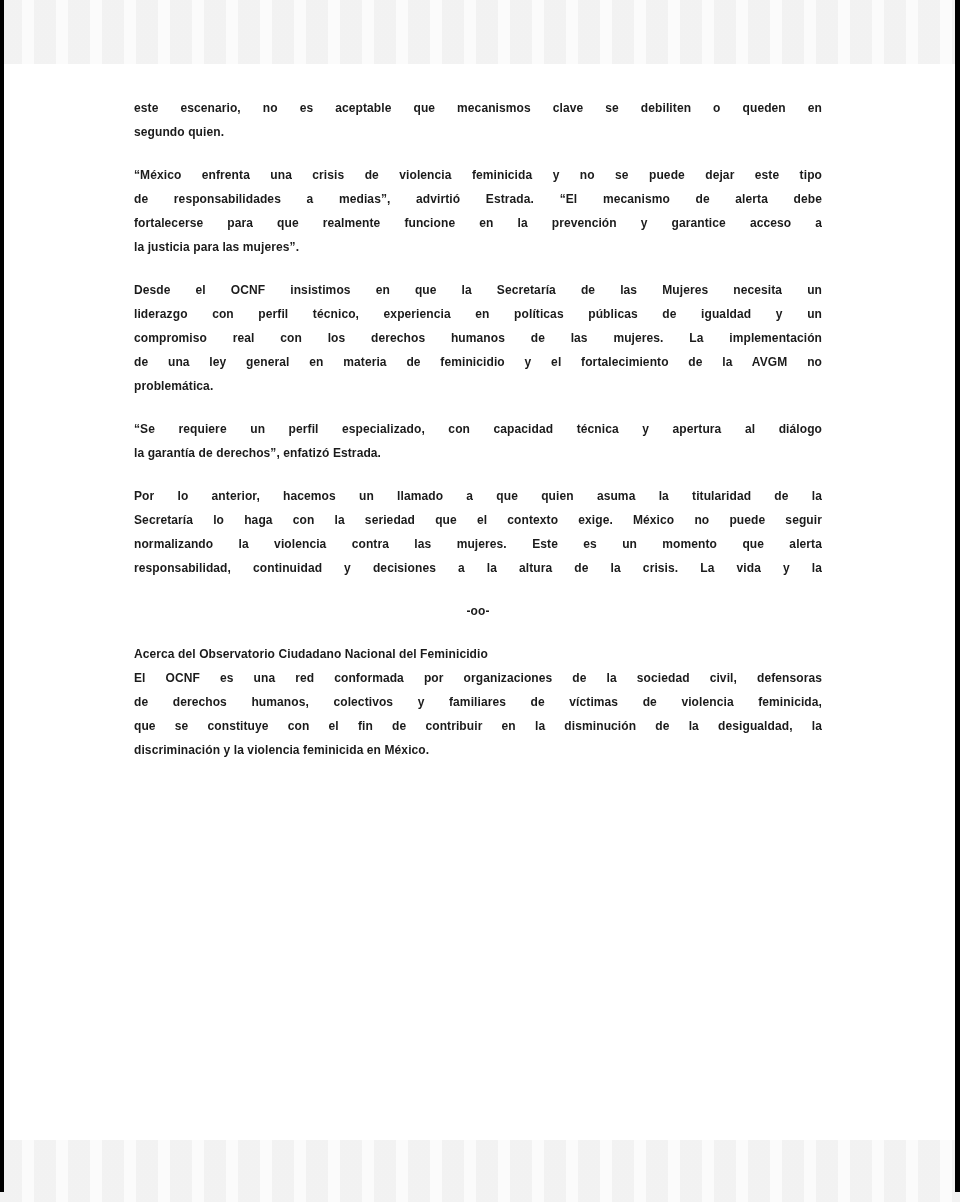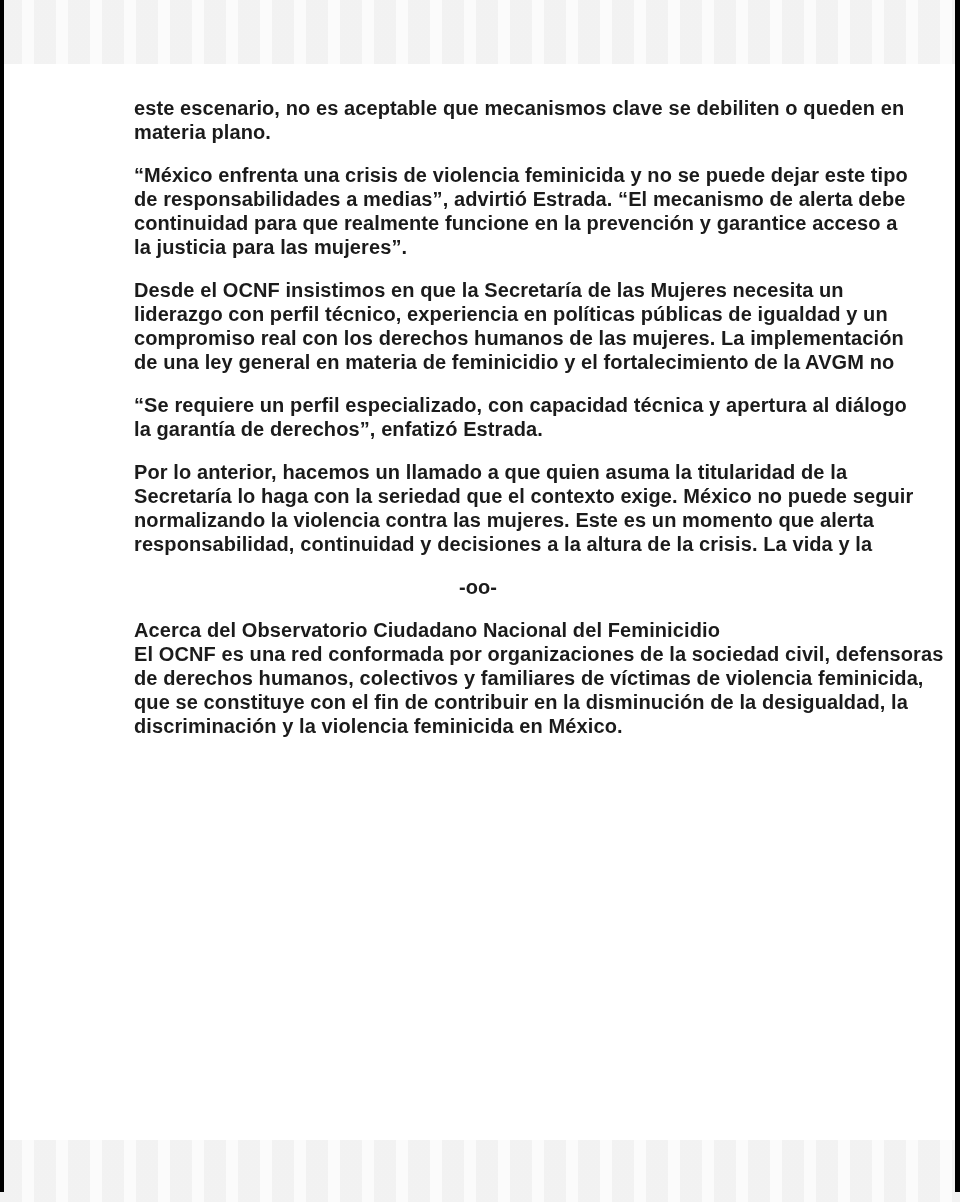--- a/index.html
+++ b/index.html
@@ -38,21 +38,21 @@
   .band.top    { top: 0;      height: 64px; }
   .band.bottom { top: 1140px; height: 62px; }
 
   
   .content {
     position: absolute;
     left: 134px;
     top: 96px;
     width: 688px;
     color: #1b1b1b;
-    font-size: 20px;
+    font-size: 12px;
     font-weight: 700;
     line-height: 24px;
     letter-spacing: 0.1px;
   }
   section.block { margin: 0 0 19px 0; }
   section.block:last-child { margin-bottom: 14px; }
 
   .line {
     white-space: nowrap;
     text-align: justify;
@@ -75,33 +75,34 @@
 <body>
 
 <div class="edge left"></div>
 <div class="edge right"></div>
 <div class="band top"></div>
 <div class="band bottom"></div>
 
 <main class="content" id="doc-content" style="color: rgb(27, 27, 27);">
     <section class="block">
       <div class="line">este escenario, no es aceptable que mecanismos clave se debiliten o queden en</div>
-      <div class="line last">materia plano.</div>
+      <div class="line last">segundo quien.</div>
     </section>
     <section class="block">
       <div class="line">“México enfrenta una crisis de violencia feminicida y no se puede dejar este tipo</div>
       <div class="line">de responsabilidades a medias”, advirtió Estrada. “El mecanismo de alerta debe</div>
-      <div class="line">continuidad para que realmente funcione en la prevención y garantice acceso a</div>
+      <div class="line">fortalecerse para que realmente funcione en la prevención y garantice acceso a</div>
       <div class="line last">la justicia para las mujeres”.</div>
     </section>
     <section class="block">
       <div class="line">Desde el OCNF insistimos en que la Secretaría de las Mujeres necesita un</div>
       <div class="line">liderazgo con perfil técnico, experiencia en políticas públicas de igualdad y un</div>
       <div class="line">compromiso real con los derechos humanos de las mujeres. La implementación</div>
       <div class="line">de una ley general en materia de feminicidio y el fortalecimiento de la AVGM no</div>
+      <div class="line last">problemática.</div>
     </section>
     <section class="block">
       <div class="line">“Se requiere un perfil especializado, con capacidad técnica y apertura al diálogo</div>
       <div class="line last">la garantía de derechos”, enfatizó Estrada.</div>
     </section>
     <section class="block">
       <div class="line">Por lo anterior, hacemos un llamado a que quien asuma la titularidad de la</div>
       <div class="line">Secretaría lo haga con la seriedad que el contexto exige. México no puede seguir</div>
       <div class="line">normalizando la violencia contra las mujeres. Este es un momento que alerta</div>
       <div class="line">responsabilidad, continuidad y decisiones a la altura de la crisis. La vida y la</div>

